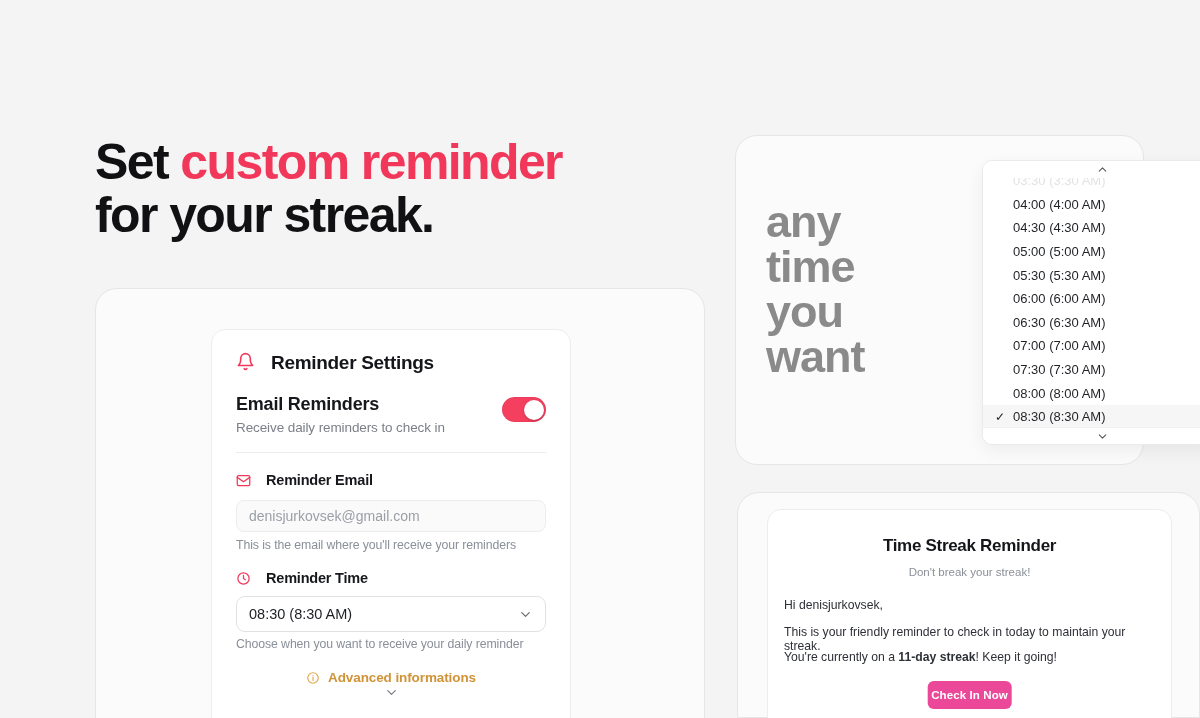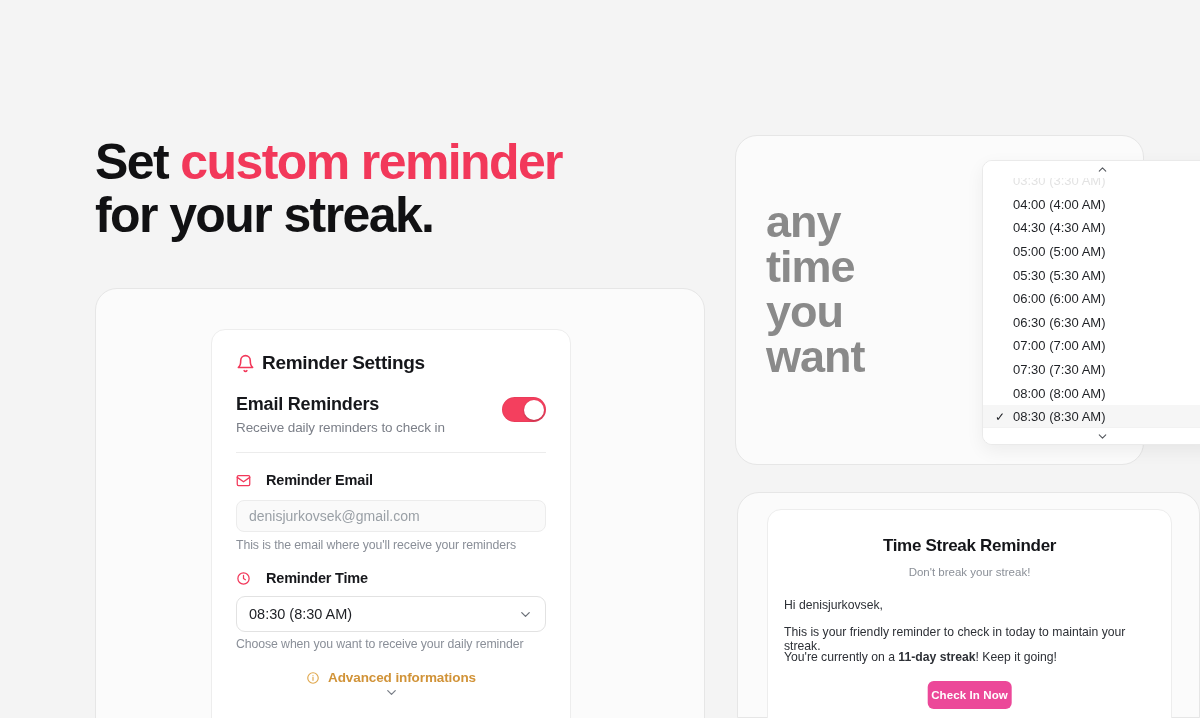--- a/index.html
+++ b/index.html
@@ -32,21 +32,21 @@
     border: 1px solid #ededed;
     border-radius: 14px;
   }
 
   
   #settings-outer { left: 95px; top: 288px; width: 610px; height: 470px; }
   #settings-inner { left: 115px; top: 40px; width: 360px; height: 470px;
                     border-bottom-left-radius: 0; border-bottom-right-radius: 0; }
   .pad { position: absolute; left: 24px; right: 24px; }
 
-  .card-title-row { display: flex; align-items: center; gap: 7px; top: 22px; }
+  .card-title-row { display: flex; align-items: flex-start; gap: 16px; top: 22px; }
   .card-title { font-size: 19px; font-weight: 700; color: #15161a; letter-spacing: -0.3px; }
 
   .row-email-toggle { top: 64px; display: flex; align-items: flex-start; justify-content: space-between; }
   .lbl-strong { font-size: 18px; font-weight: 700; color: #17181c; letter-spacing: -0.2px; }
   .lbl-sub { font-size: 13.5px; color: #7b7f88; margin-top: 5px; letter-spacing: -0.1px; }
 
   .toggle {
     width: 44px; height: 25px; border-radius: 999px;
     background: #f43f5e; position: relative; flex: none; margin-top: 3px;
     box-shadow: inset 0 0 0 1px rgba(0,0,0,.04);

